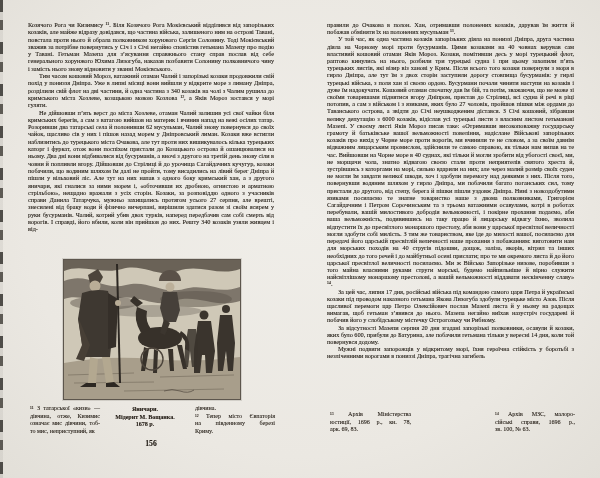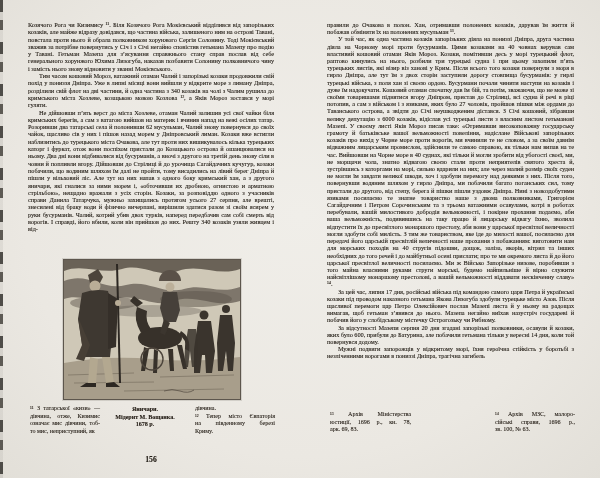--- a/index.html
+++ b/index.html
@@ -44,21 +44,20 @@
   .caption .fl{text-align:center;}
   .page.left  .fn-a{left:2px;  top:384px;width:70px;}
   .page.left  .caption{left:84px; top:385px;width:66px;}
   .page.left  .fn-b{left:167px;top:384px;width:80px;}
   .page.right .fn-a{left:3px;  top:390px;width:81px;}
   .page.right .fn-b{left:168px;top:390px;width:80px;}
   .pagenum{
     position:absolute;left:0;top:418px;width:100%;text-align:center;
     font-weight:bold;font-size:7.6px;color:#241f19;
     text-shadow:.2px .2px .3px rgba(45,35,25,.45);
-    margin-top:16px;
   }
 </style>
 </head>
 <body>
 
 <div class="scan-edge"></div>
 
 <div class="page left">
   <div class="body-text">
     <p class="cont">Козячого Рога чи Кизимису ¹¹. Біля Козячого Рога Мокієвський відділився від запорізьких козаків, але майже відразу довідався, що частина війська, залишеного ним на острові Тавані, повстала проти нього й обрала полковником хорунжого Сергія Солонину. Тоді Мокієвський зважив за потрібне повернутись у Січ і з Січі негайно сповістив гетьмана Мазепу про подію у Тавані. Гетьман Мазепа для з’ясування справжнього стану справ послав від себе генерального хорунжого Юхима Лизогуба, наказав позбавити Солонину полковничого чину і замість нього знову відновити у званні Мокієвського.</p>

